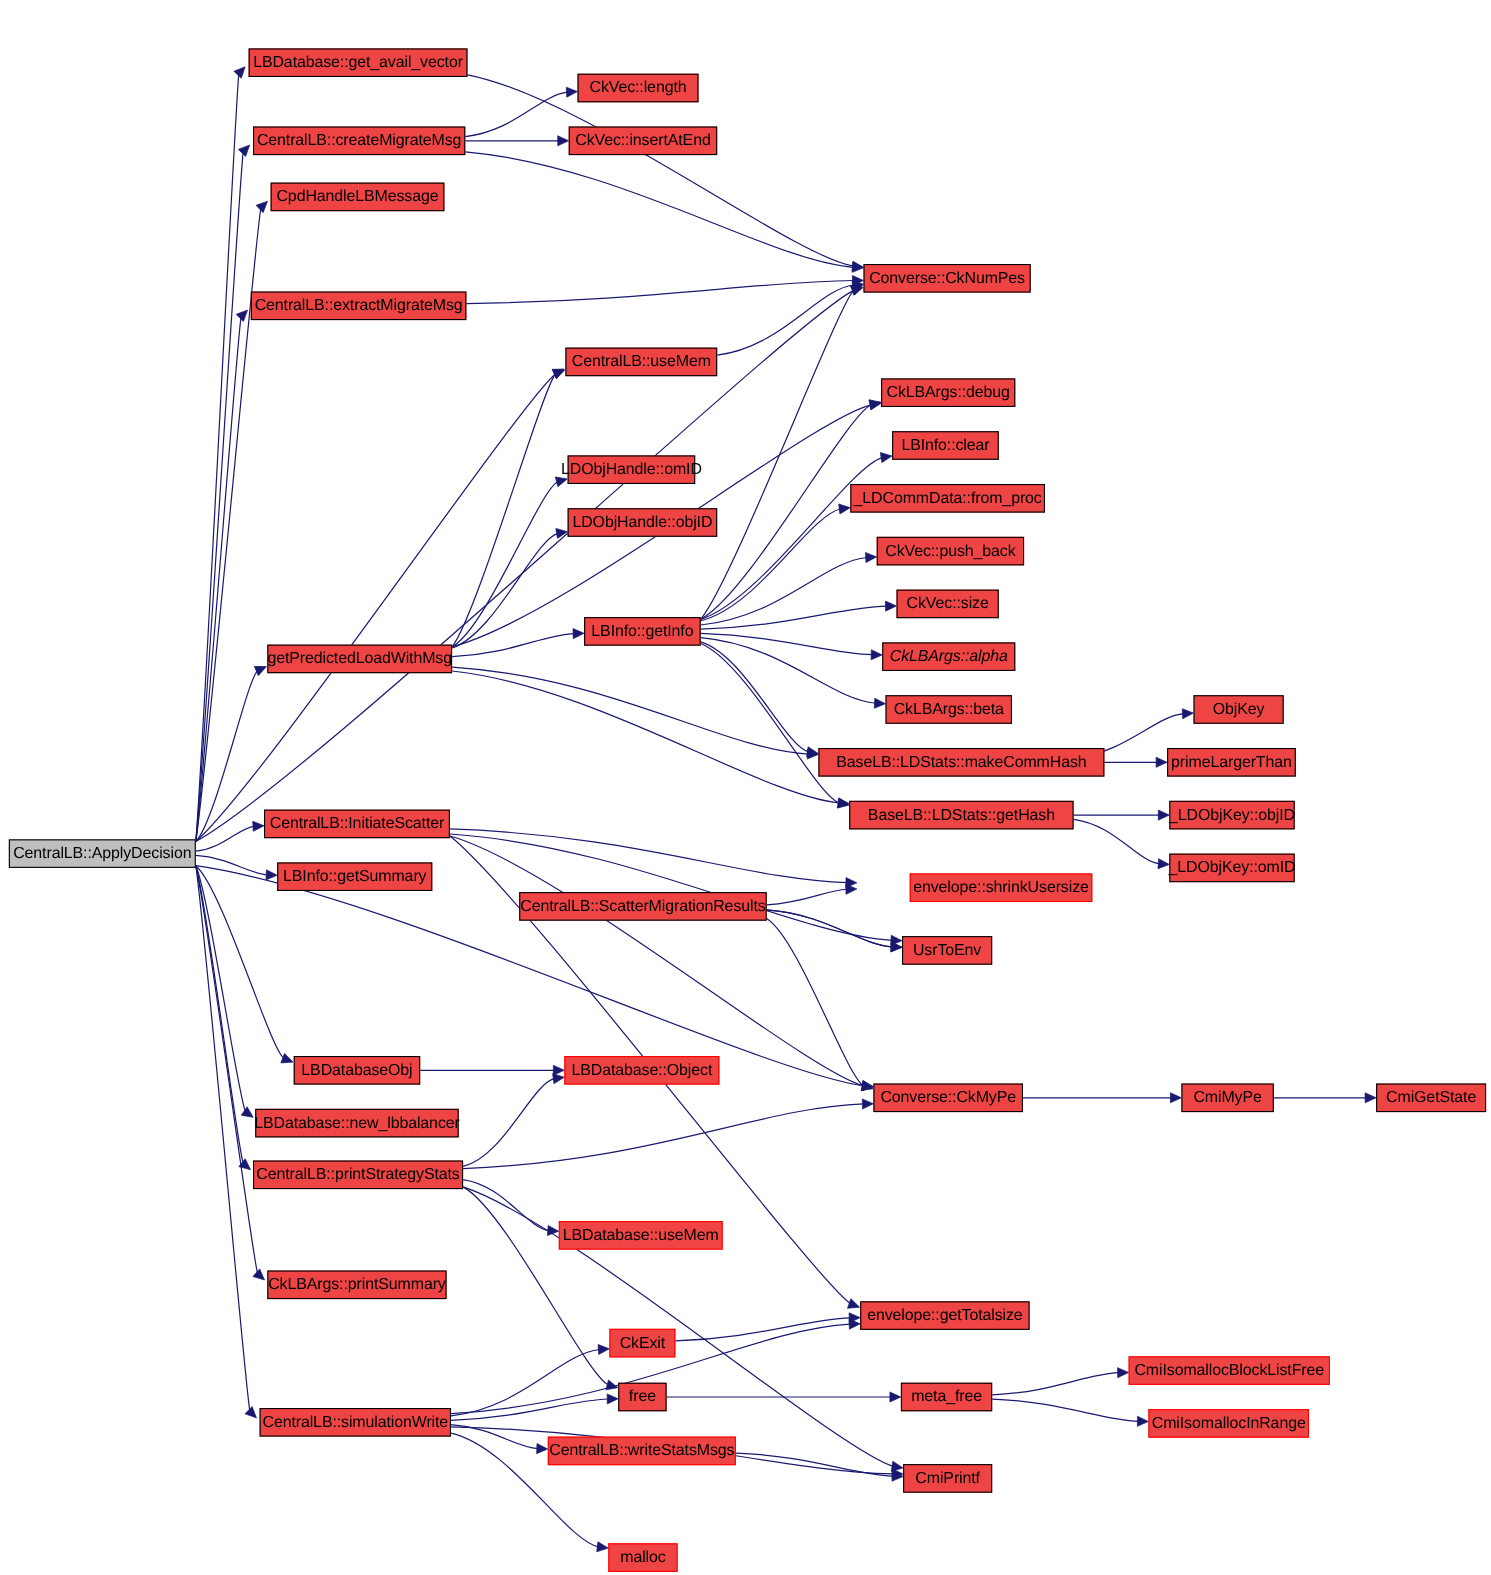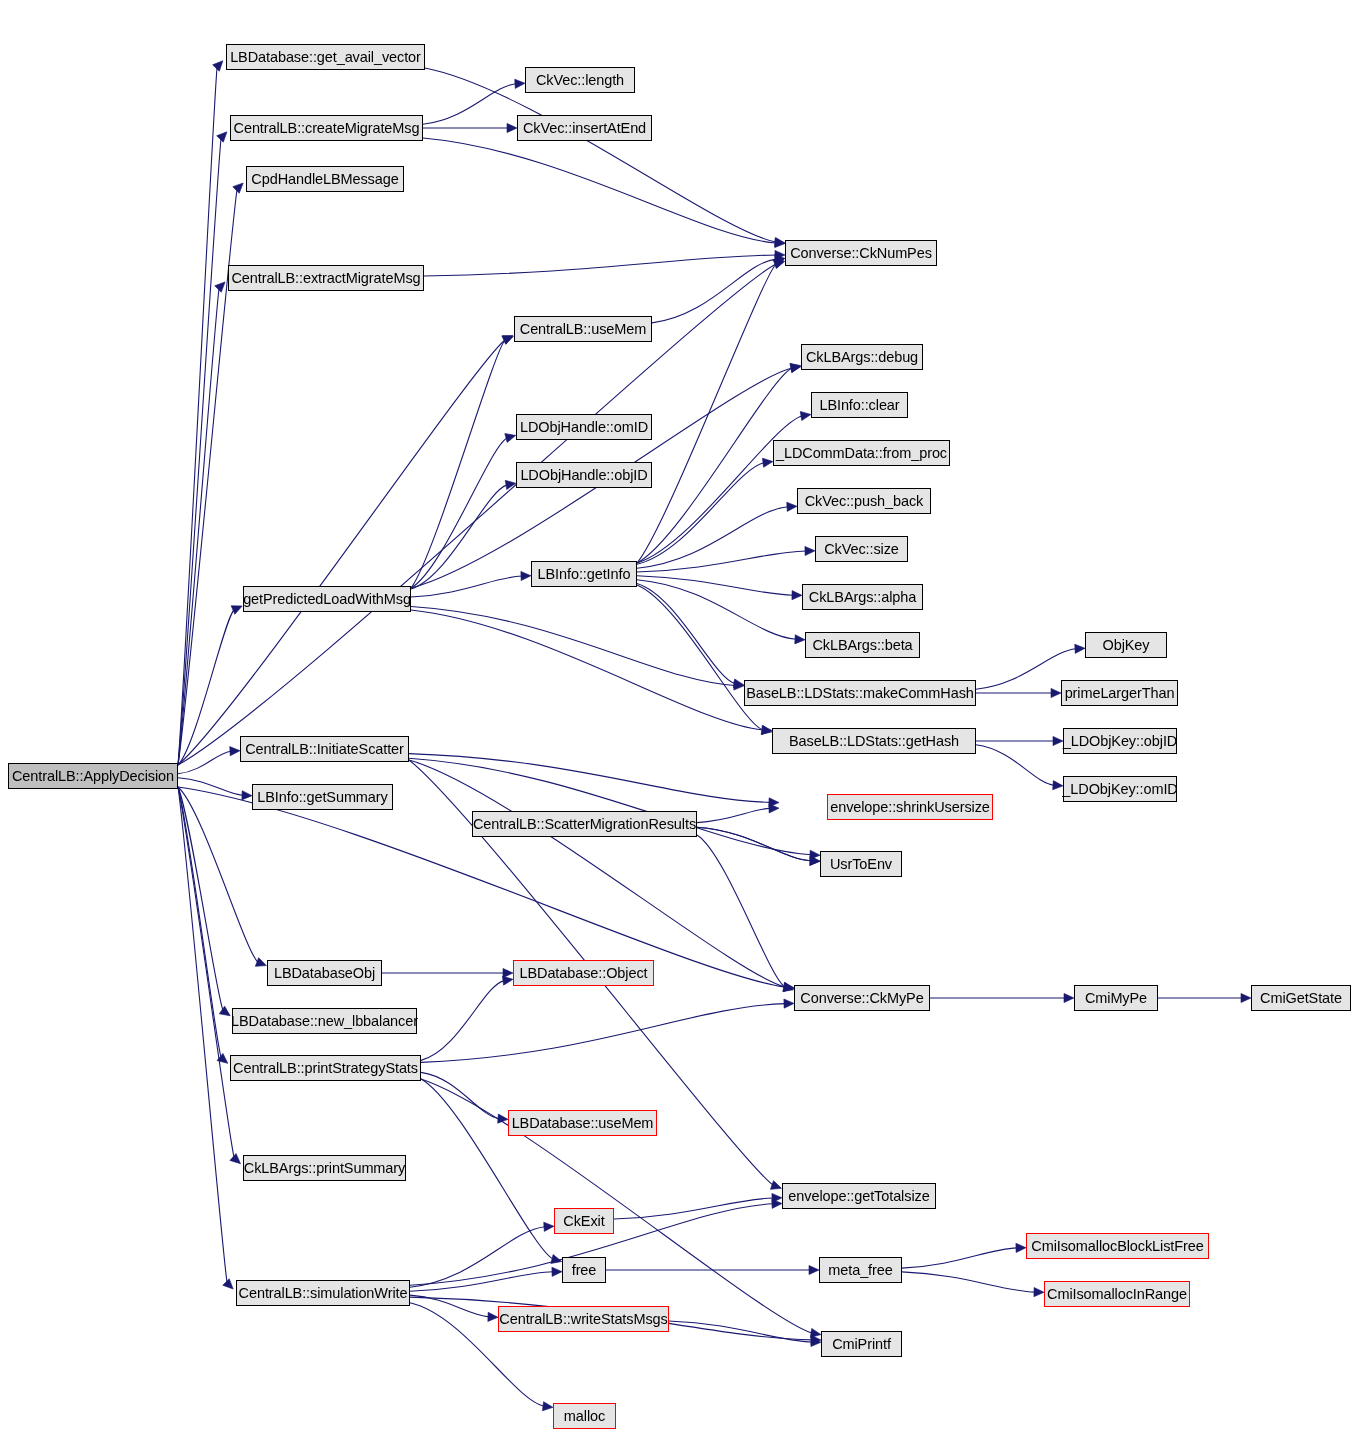--- a/index.html
+++ b/index.html
@@ -19,21 +19,21 @@
     position: absolute;
     left: 0; top: 0;
     width: 1355px;
     height: 1432px;
     pointer-events: none;
   }
   .node {
     position: absolute;
     box-sizing: border-box;
     border: 1px solid #000000;
-    background: #e5e5e5;
+    background: #ef4444;
     color: #000000;
     font-size: 14.5px;
     line-height: 1;
     display: flex;
     align-items: center;
     justify-content: center;
     white-space: nowrap;
     letter-spacing: -0.1px;
   }
   .node.red {
@@ -206,27 +206,27 @@
       <div class="node" style="left: 228px; top: 265px; width: 196px; height: 26px;">CentralLB::extractMigrateMsg</div>
       <div class="node" style="left: 525px; top: 67px; width: 110px; height: 26px;">CkVec::length</div>
       <div class="node" style="left: 517px; top: 115px; width: 135px; height: 26px;">CkVec::insertAtEnd</div>
       <div class="node" style="left: 785px; top: 240px; width: 152px; height: 26px;">Converse::CkNumPes</div>
       <div class="node" style="left: 514px; top: 316px; width: 138px; height: 26px;">CentralLB::useMem</div>
       <div class="node" style="left: 801px; top: 344px; width: 122px; height: 26px;">CkLBArgs::debug</div>
       <div class="node" style="left: 811px; top: 392px; width: 97px; height: 26px;">LBInfo::clear</div>
       <div class="node" style="left: 773px; top: 440px; width: 177px; height: 26px;">_LDCommData::from_proc</div>
       <div class="node" style="left: 797px; top: 488px; width: 134px; height: 26px;">CkVec::push_back</div>
       <div class="node" style="left: 815px; top: 536px; width: 93px; height: 26px;">CkVec::size</div>
-      <div class="node" style="left: 802px; top: 584px; width: 121px; height: 26px;">CkLBArgs::alpha</div>
+      <div class="node" style="left: 802px; top: 584px; width: 121px; height: 26px; font-style: italic;">CkLBArgs::alpha</div>
       <div class="node" style="left: 805px; top: 632px; width: 115px; height: 26px;">CkLBArgs::beta</div>
-      <div class="node" style="left: 516px; top: 414px; width: 136px; height: 26px;">LDObjHandle::omID</div>
+      <div class="node" style="left: 516px; top: 414px; width: 116px; height: 26px;">LDObjHandle::omID</div>
       <div class="node" style="left: 516px; top: 462px; width: 136px; height: 26px;">LDObjHandle::objID</div>
       <div class="node" style="left: 531px; top: 561px; width: 106px; height: 26px;">LBInfo::getInfo</div>
       <div class="node" style="left: 243px; top: 586px; width: 168px; height: 26px;">getPredictedLoadWithMsg</div>
-      <div class="node" style="left: 744px; top: 680px; width: 232px; height: 26px;">BaseLB::LDStats::makeCommHash</div>
+      <div class="node" style="left: 744px; top: 680px; width: 260px; height: 26px;">BaseLB::LDStats::makeCommHash</div>
       <div class="node" style="left: 772px; top: 728px; width: 204px; height: 26px;">BaseLB::LDStats::getHash</div>
       <div class="node" style="left: 1085px; top: 632px; width: 82px; height: 26px;">ObjKey</div>
       <div class="node" style="left: 1061px; top: 680px; width: 117px; height: 26px;">primeLargerThan</div>
       <div class="node" style="left: 1063px; top: 728px; width: 114px; height: 26px;">_LDObjKey::objID</div>
       <div class="node" style="left: 1063px; top: 776px; width: 114px; height: 26px;">_LDObjKey::omID</div>
       <div class="node" style="left: 240px; top: 736px; width: 169px; height: 26px;">CentralLB::InitiateScatter</div>
       <div class="node" style="left: 252px; top: 784px; width: 141px; height: 26px;">LBInfo::getSummary</div>
       <div class="node" style="left: 472px; top: 811px; width: 225px; height: 26px;">CentralLB::ScatterMigrationResults</div>
       <div class="node red" style="left: 779px; top: 794px; width: 166px; height: 26px; margin-left: 48px;">envelope::shrinkUsersize</div>
       <div class="node" style="left: 820px; top: 851px; width: 82px; height: 26px;">UsrToEnv</div>

